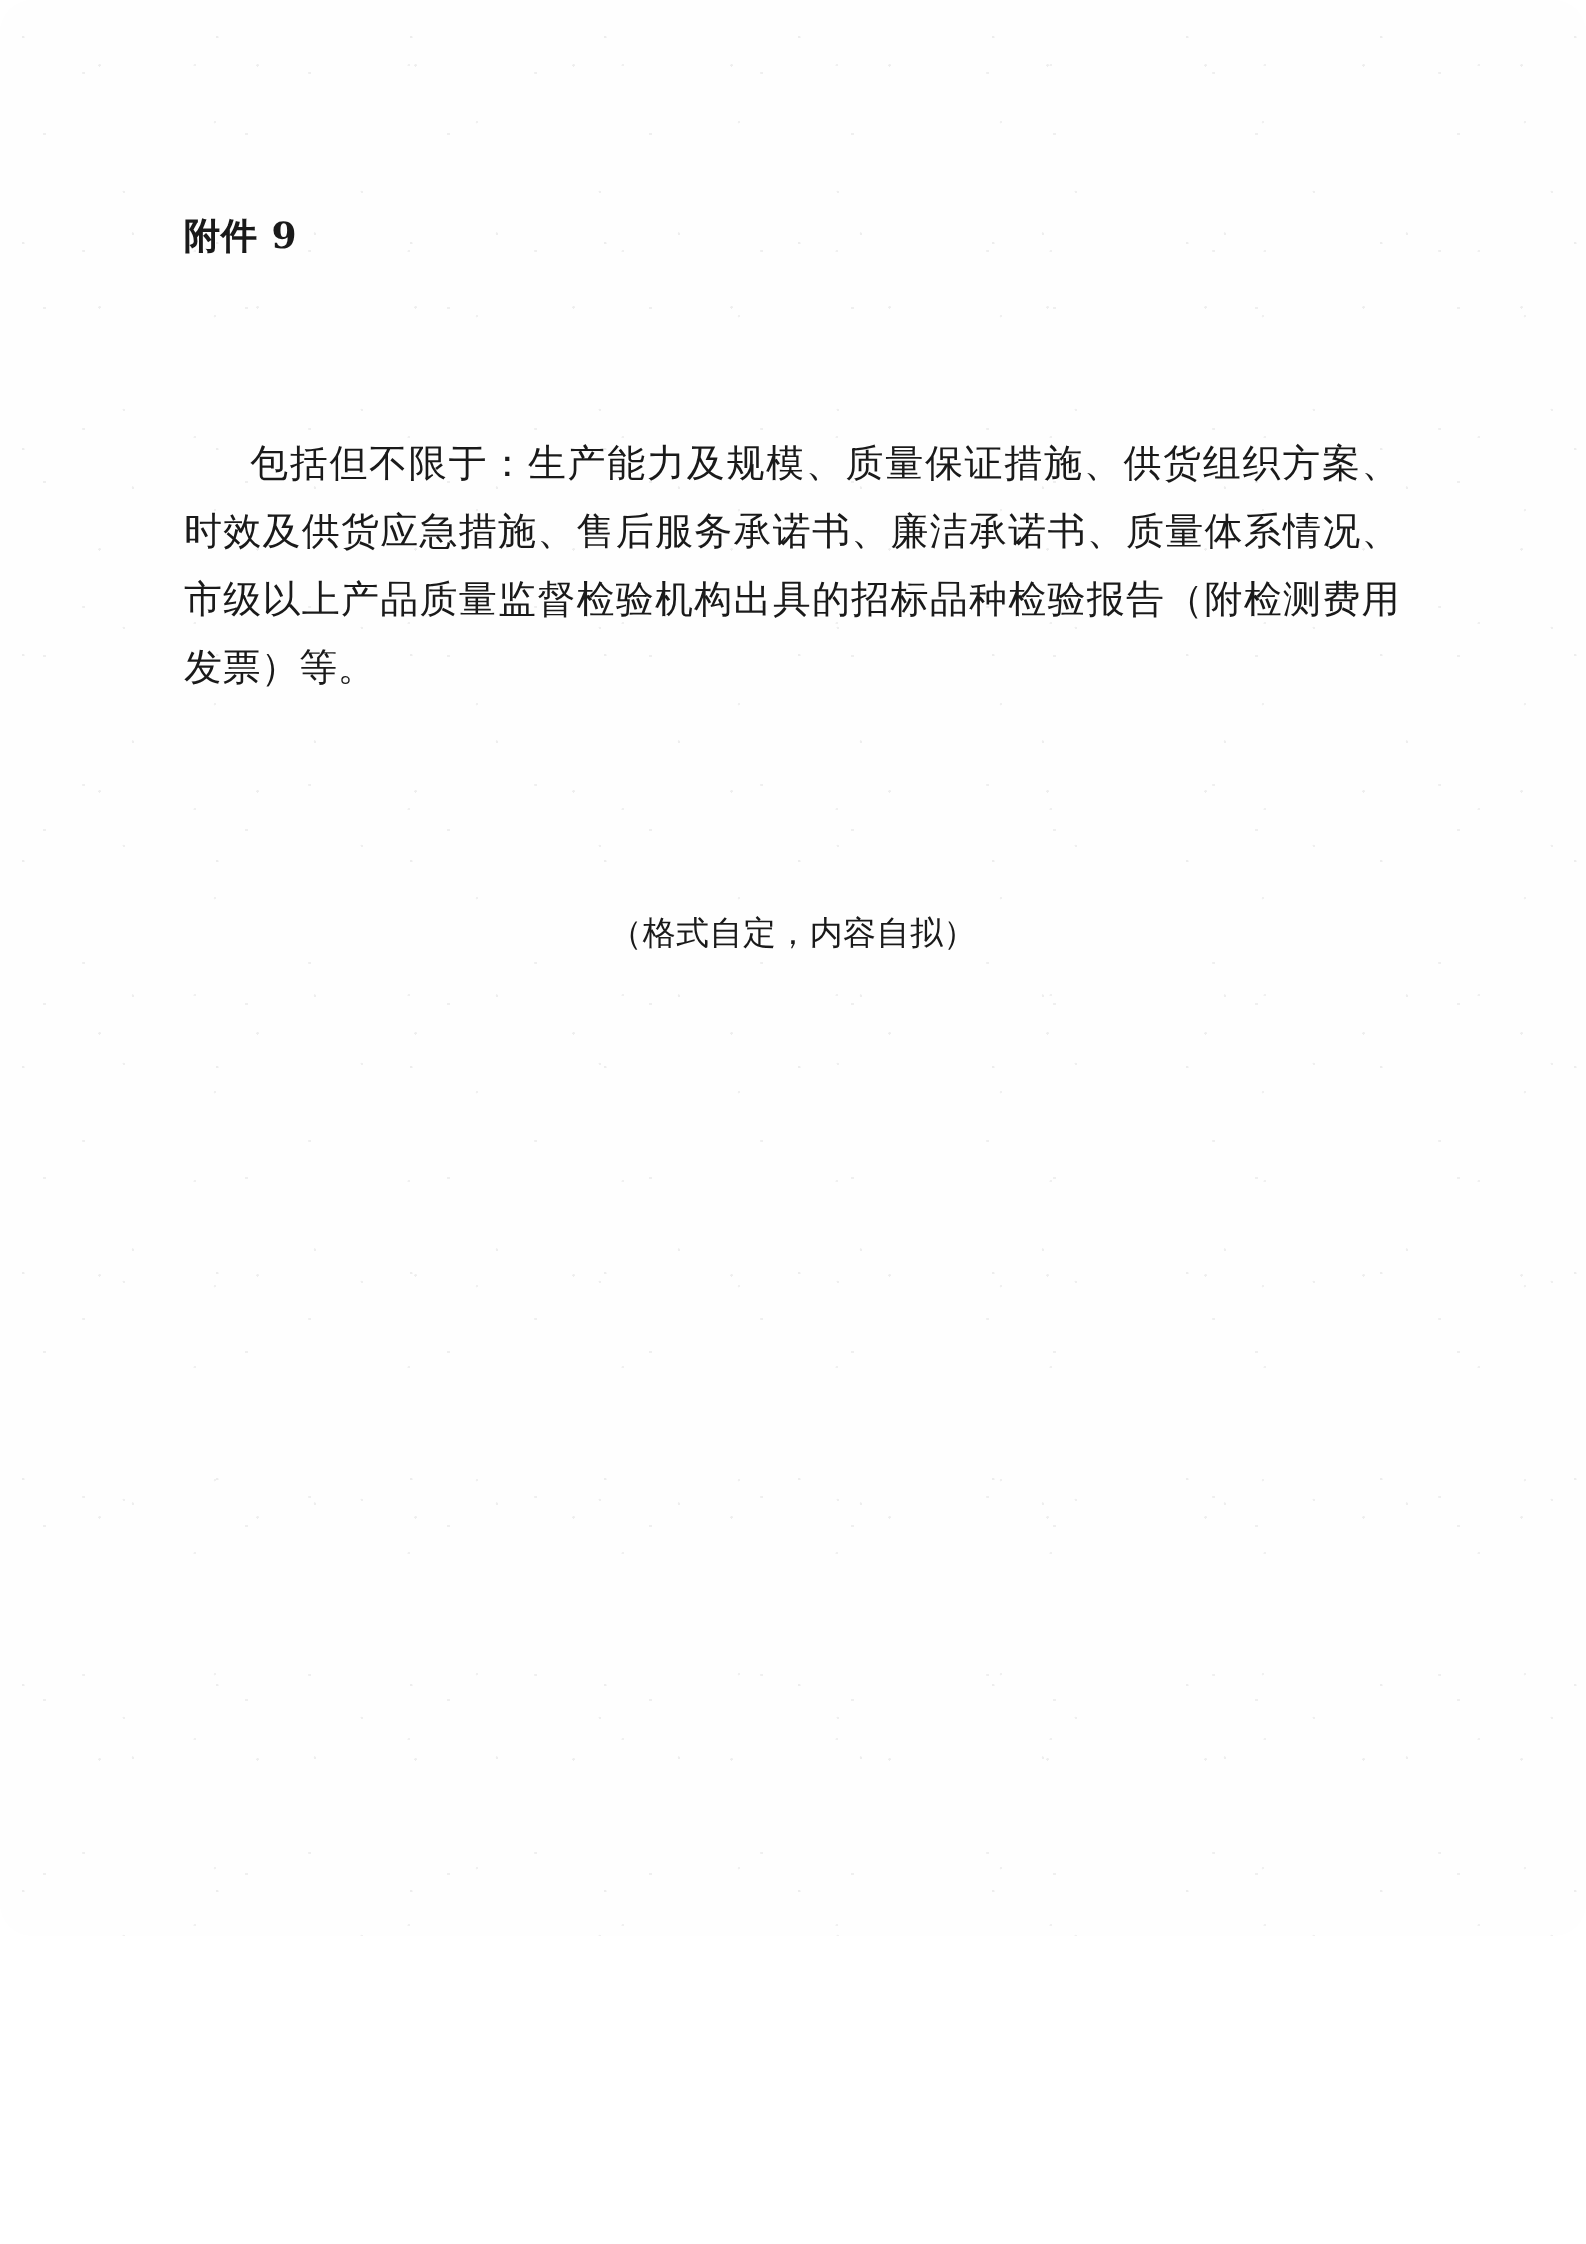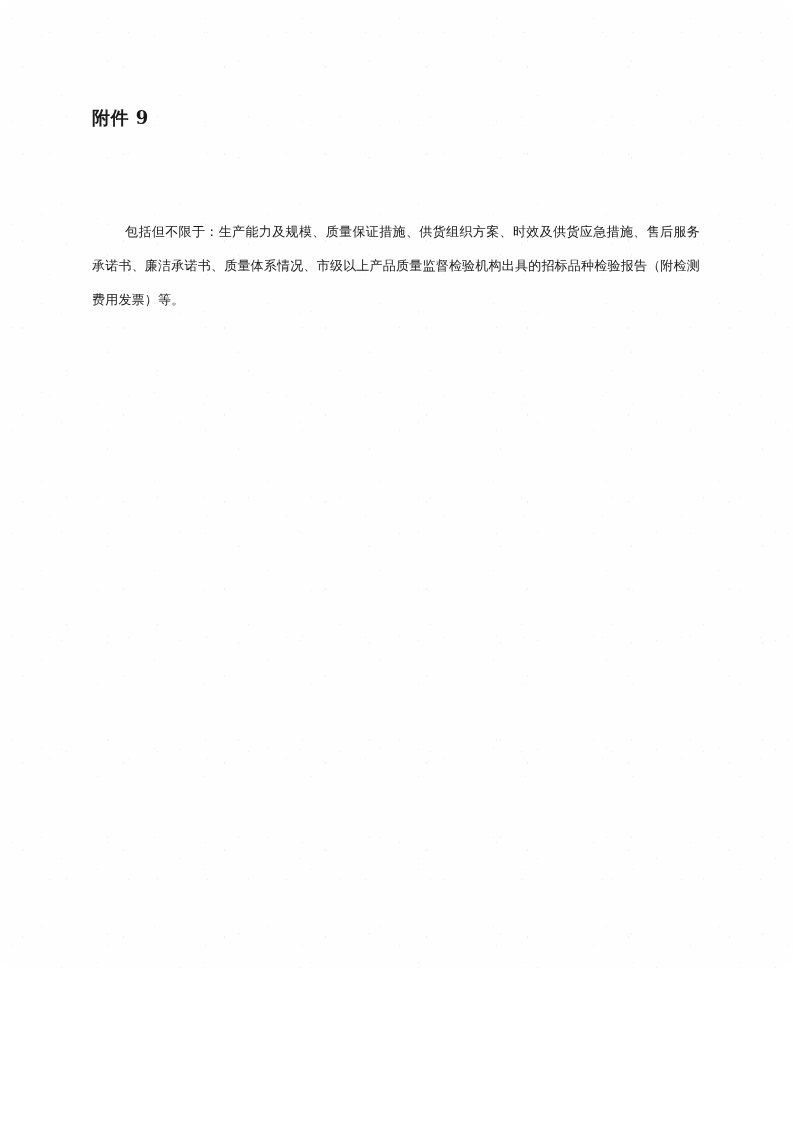--- a/index.html
+++ b/index.html
@@ -59,26 +59,26 @@
     font-size: 25px;
     font-weight: bold;
     letter-spacing: 2px;
     font-family: "DejaVu Serif", "Liberation Serif", serif;
   }
   .body-text {
     position: absolute;
     left: 92px;
     top: 216px;
     width: 608px;
-    font-size: 13px;
+    font-size: 19px;
     line-height: 34px;
     text-align: justify;
     text-indent: 33px;
     letter-spacing: 0.2px;
-    font-family: Liberation Mono, monospace;
+    font-family: Liberation Sans, sans-serif;
   }
   .format-note {
     position: absolute;
     left: 0;
     right: 0;
     top: 456px;
     text-align: center;
     font-size: 16.5px;
     letter-spacing: 0.2px;
     font-family: "DejaVu Serif", "Liberation Serif", serif;
@@ -88,13 +88,14 @@
 <body>
 
 <div class="page">
   <div class="scan-noise"></div>
 
   <div class="attachment-label">附件 9</div>
 
 
   <div class="body-text">包括但不限于：生产能力及规模、质量保证措施、供货组织方案、时效及供货应急措施、售后服务承诺书、廉洁承诺书、质量体系情况、市级以上产品质量监督检验机构出具的招标品种检验报告（附检测费用发票）等。</div>
 
+  <div class="format-note">（格式自定，内容自拟）</div>
 </div>
 
 </body></html>

